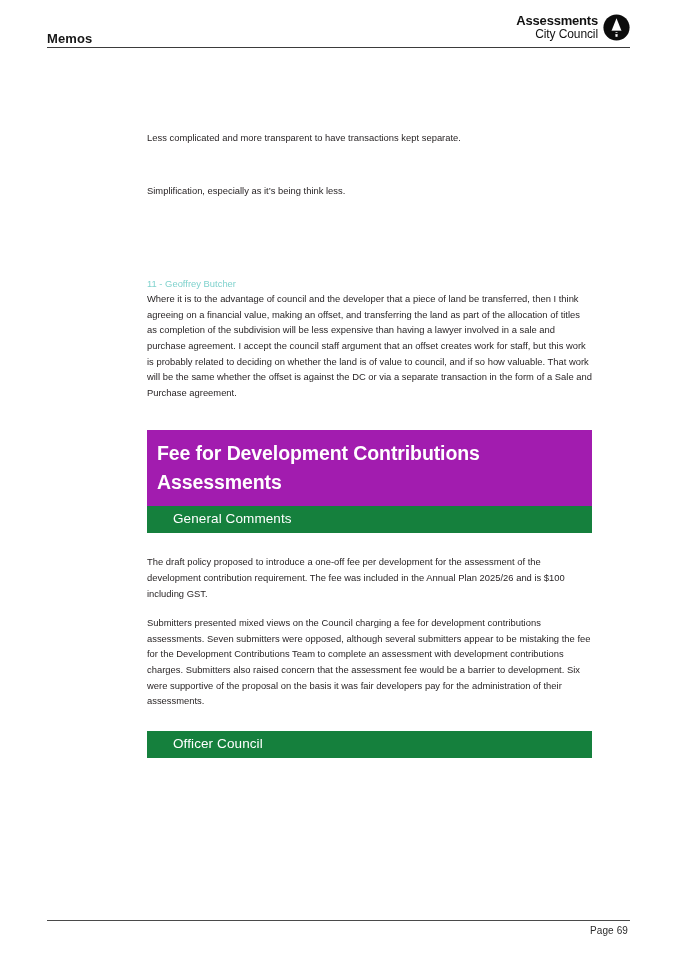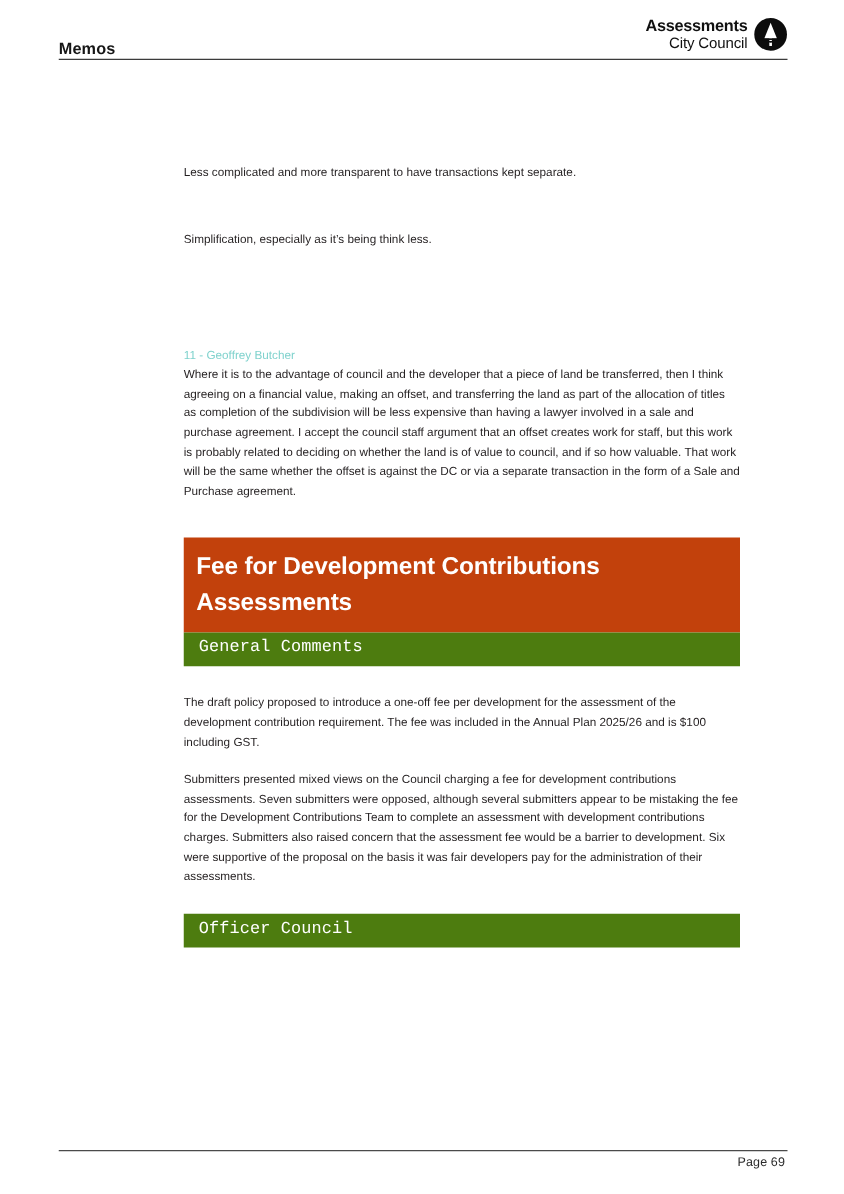--- a/index.html
+++ b/index.html
@@ -116,38 +116,37 @@
     color: #2b2b2b;
     padding-left: 4px;
     letter-spacing: 0.05px;
   }
 
   
   .section-block {
     width: 445px;
   }
   .section-title {
-    background: #c2410c;
+    background: #a21caf;
     color: #ffffff;
     font-size: 19.5px;
     font-weight: bold;
     line-height: 28.5px;
     padding: 9px 10px 10px 10px;
     box-sizing: border-box;
     letter-spacing: -0.1px;
   }
   .subsection-bar {
-    background: #4d7c0f;
+    background: #15803d;
     color: #ffffff;
     font-size: 13.5px;
     line-height: 21px;
-    padding: 2px 10px 4px 12px;
+    padding: 2px 10px 4px 26px;
     box-sizing: border-box;
     letter-spacing: 0.1px;
-    font-family: Liberation Mono, monospace;
   }
 
   
   .footer-rule {
     position: absolute;
     left: 47px;
     top: 920px;
     width: 583px;
     height: 0;
     border-top: 1.4px solid #4a4a4a;

